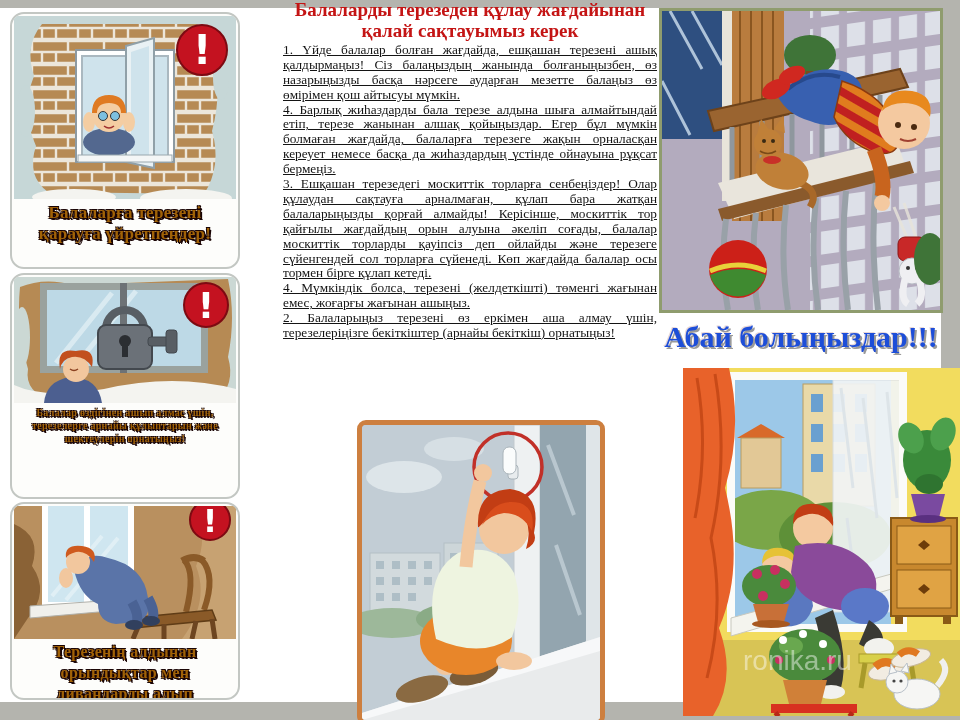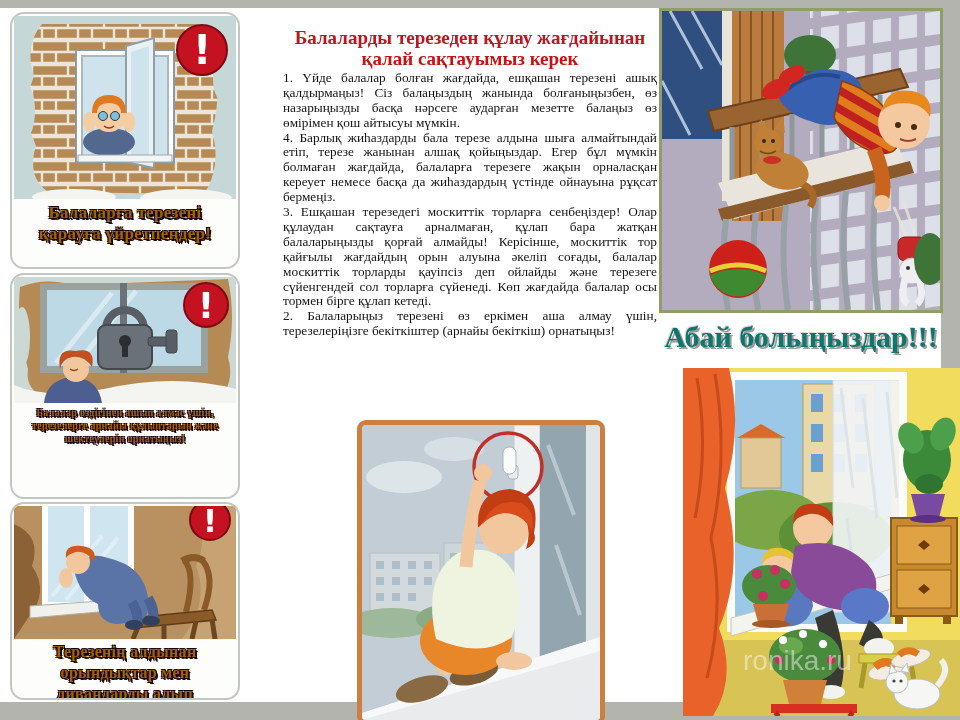--- a/index.html
+++ b/index.html
@@ -18,32 +18,32 @@
   .card3{top:502px;height:198px;}
   .card svg{display:block;margin:2px auto 0 auto;}
   .caption{color:#a16207;font-weight:bold;text-align:center;padding:3px 6px 0 6px;
            text-shadow:-1px -1px 0 #1a0505,1px -1px 0 #1a0505,-1px 1px 0 #1a0505,1px 1px 0 #1a0505,2px 2px 0 #1a0505;
            letter-spacing:.3px;}
   .caption1{font-size:17px;line-height:1.25;}
   .caption2{font-size:10px;line-height:1.32;}
   .caption3{font-size:16px;line-height:1.3;}
 
   
-  .center-col{position:absolute;left:283px;top:28px;width:374px;}
+  .center-col{position:absolute;left:283px;top:0;width:374px;}
   .main-title{color:#c41414;font-weight:bold;font-size:19px;line-height:1.08;text-align:center;margin:0 0 2px 0;}
-  .body-text p{margin:0;font-size:13.3px;line-height:1.12;text-align:justify;color:#141414;}
+  .body-text p{margin:0;font-size:13.3px;line-height:1.12;text-align:justify;color:#141414;text-decoration:underline;}
   .center-image{position:absolute;left:357px;top:420px;width:238px;height:295px;
                 border:5px solid #cd7f3f;border-radius:9px;overflow:hidden;background:#c2cdd5;}
   .center-image svg{display:block;}
 
   
   .right-top-image{position:absolute;left:659px;top:8px;width:284px;height:305px;
                    border:3px solid #8f9c6e;box-sizing:border-box;overflow:hidden;background:#b3abbe;}
   .warning-text{position:absolute;left:655px;top:320px;width:292px;text-align:center;
-                color:#0f766e;font-weight:bold;font-size:30px;
+                color:#1d4ed8;font-weight:bold;font-size:30px;
                 text-shadow:2px 2px 0 #9a9a9a, -1px -1px 0 #e8d8d8;}
   .right-bottom-image{position:absolute;left:683px;top:368px;width:277px;height:348px;overflow:hidden;background:#f2dc5e;}
   svg text{font-family:"DejaVu Sans", sans-serif;}
   .wm{font-family:"Liberation Sans", sans-serif;}
 </style>
 </head>
 <body>
 
 <div class="page">
   <div class="frame frame-top"></div>
@@ -152,20 +152,21 @@
     </svg>
     <div class="caption caption3">Терезенің алдынан орындықтар мен дивандарды алып тастаңыз!</div>
   </div>
 
   <div class="center-col">
     <h1 class="main-title">Балаларды терезеден құлау жағдайынан қалай сақтауымыз керек</h1>
     <div class="body-text">
       <p>1. Үйде балалар болған жағдайда, ешқашан терезені ашық қалдырмаңыз! Сіз балаңыздың жанында болғаныңызбен, өз назарыңызды басқа нәрсеге аударған мезетте балаңыз өз өмірімен қош айтысуы мүмкін.</p>
       <p>4. Барлық жиһаздарды бала терезе алдына шыға алмайтындай етіп, терезе жанынан алшақ қойыңыздар. Егер бұл мүмкін болмаған жағдайда, балаларға терезеге жақын орналасқан кереует немесе басқа да жиһаздардың үстінде ойнауына рұқсат бермеңіз.</p>
       <p>3. Ешқашан терезедегі москиттік торларға сенбеңіздер! Олар құлаудан сақтауға арналмаған, құлап бара жатқан балаларыңызды қорғай алмайды! Керісінше, москиттік тор қайғылы жағдайдың орын алуына әкеліп соғады, балалар москиттік торларды қауіпсіз деп ойлайды және терезеге сүйенгендей сол торларға сүйенеді. Көп жағдайда балалар осы тормен бірге құлап кетеді.</p>
+      <p>4. Мүмкіндік болса, терезені (желдеткішті) төменгі жағынан емес, жоғарғы жағынан ашыңыз.</p>
       <p>2. Балаларыңыз терезені өз еркімен аша алмау үшін, терезелеріңізге бекіткіштер (арнайы бекіткіш) орнатыңыз!</p>
     </div>
   </div>
 
   <div class="center-image">
     <svg width="238" height="295" viewBox="0 0 238 295">
       <rect width="238" height="295" fill="#c2cdd5"></rect>
       <ellipse cx="42" cy="52" rx="38" ry="16" fill="#dde5e9"></ellipse>
       <ellipse cx="92" cy="24" rx="30" ry="12" fill="#d6dfe4"></ellipse>
       <g>

